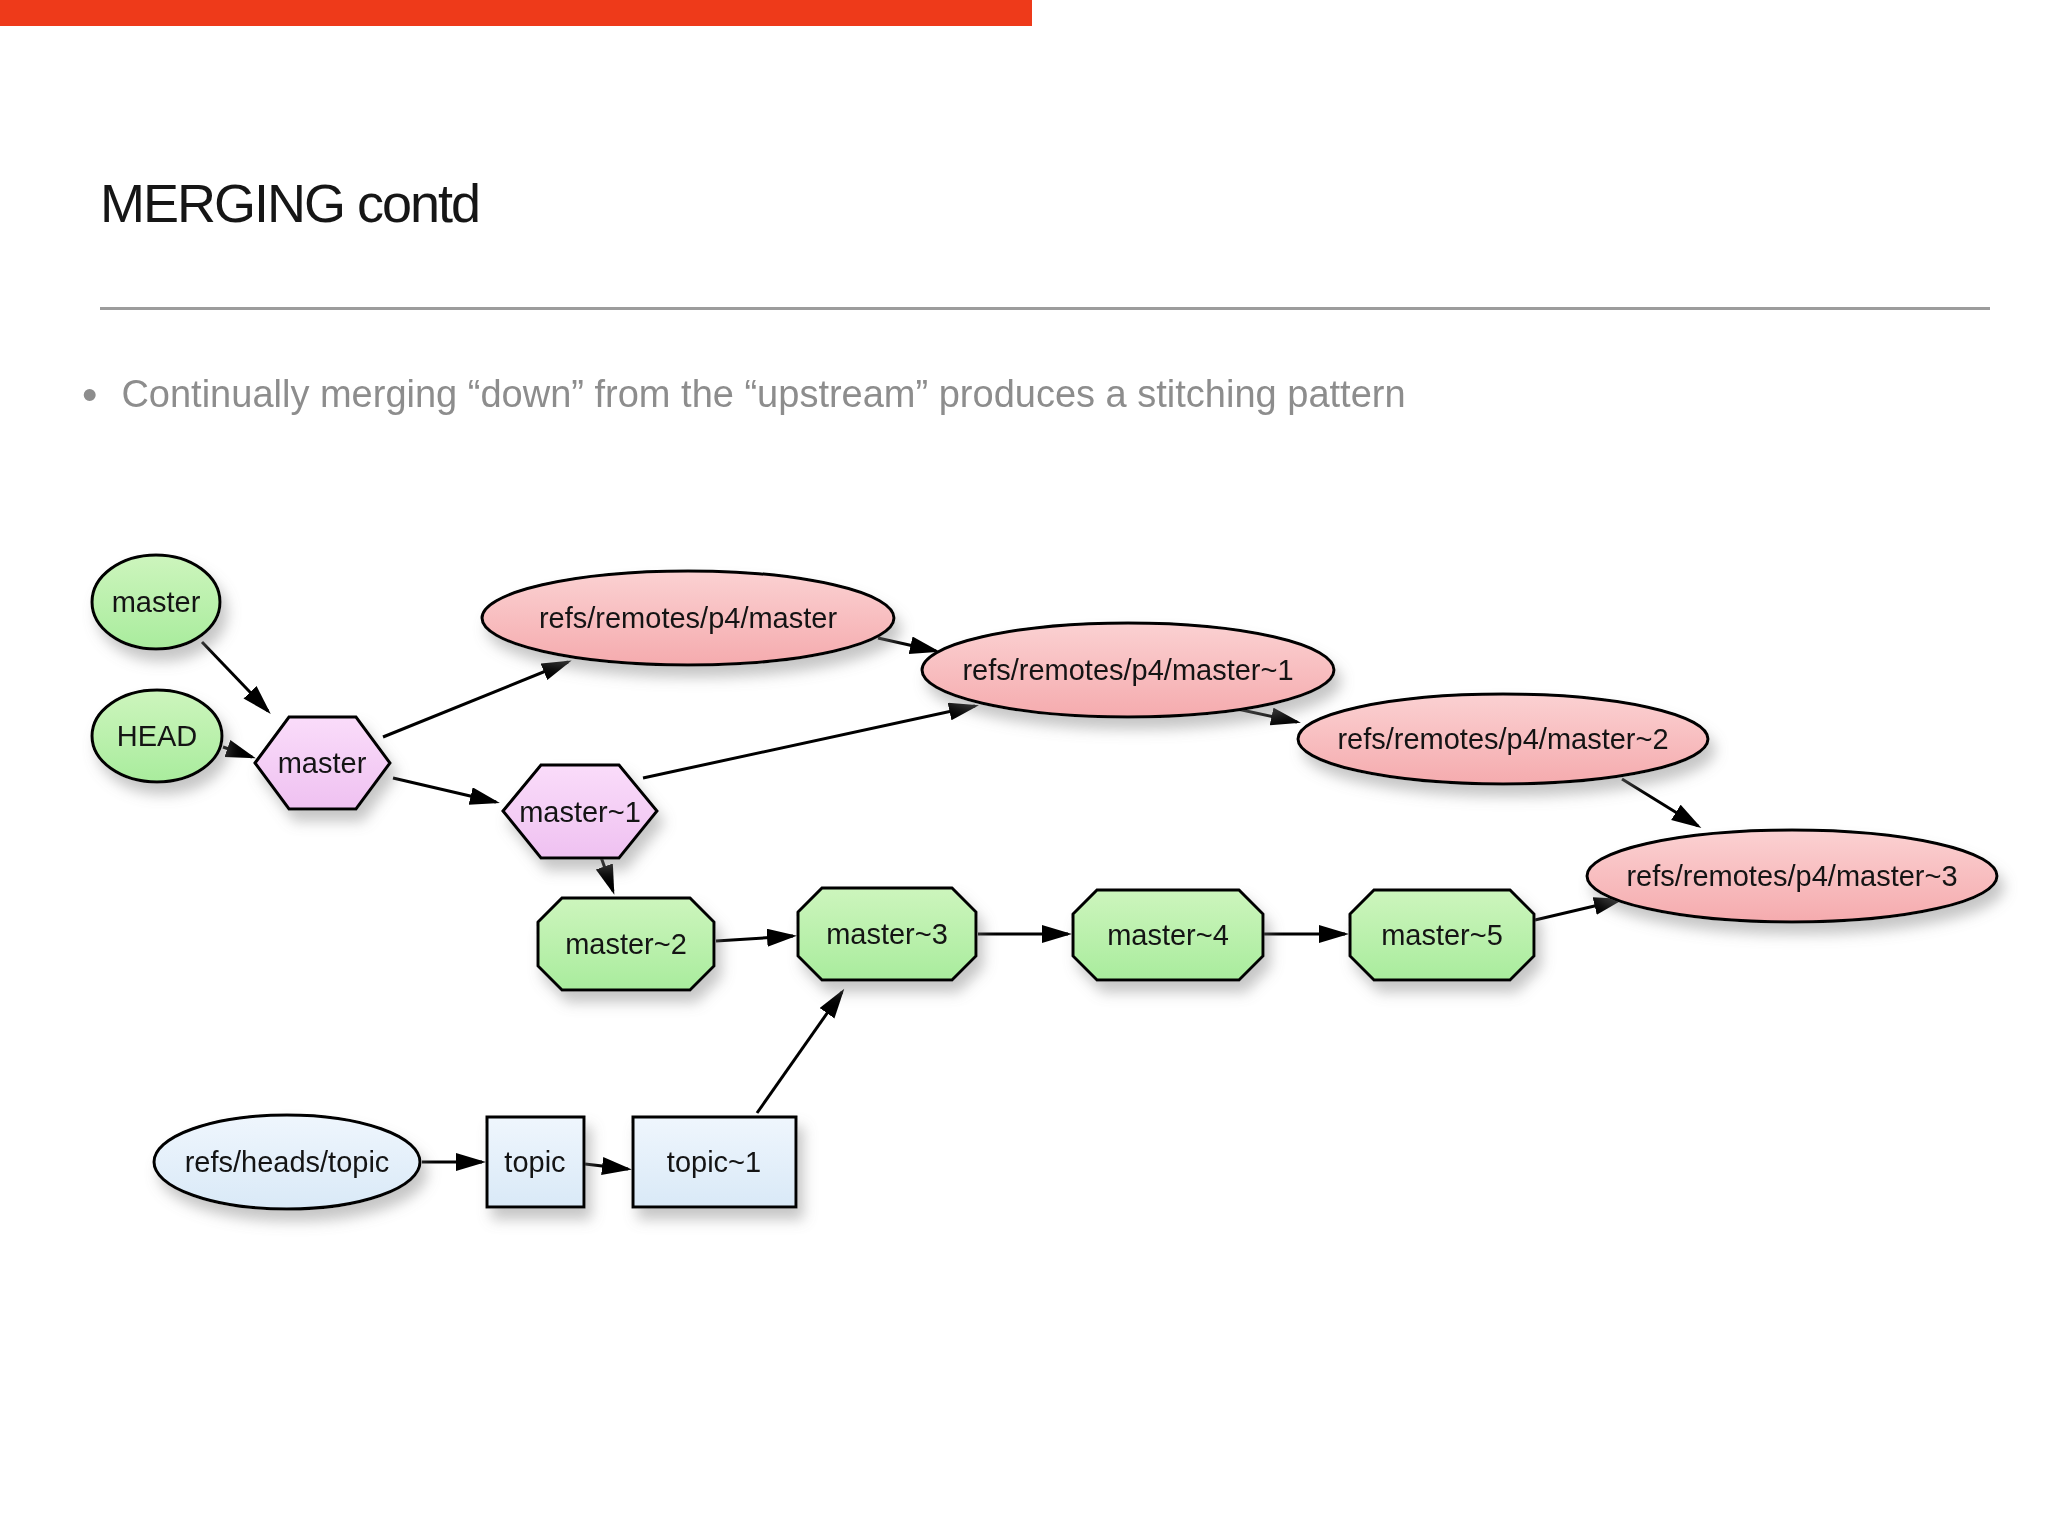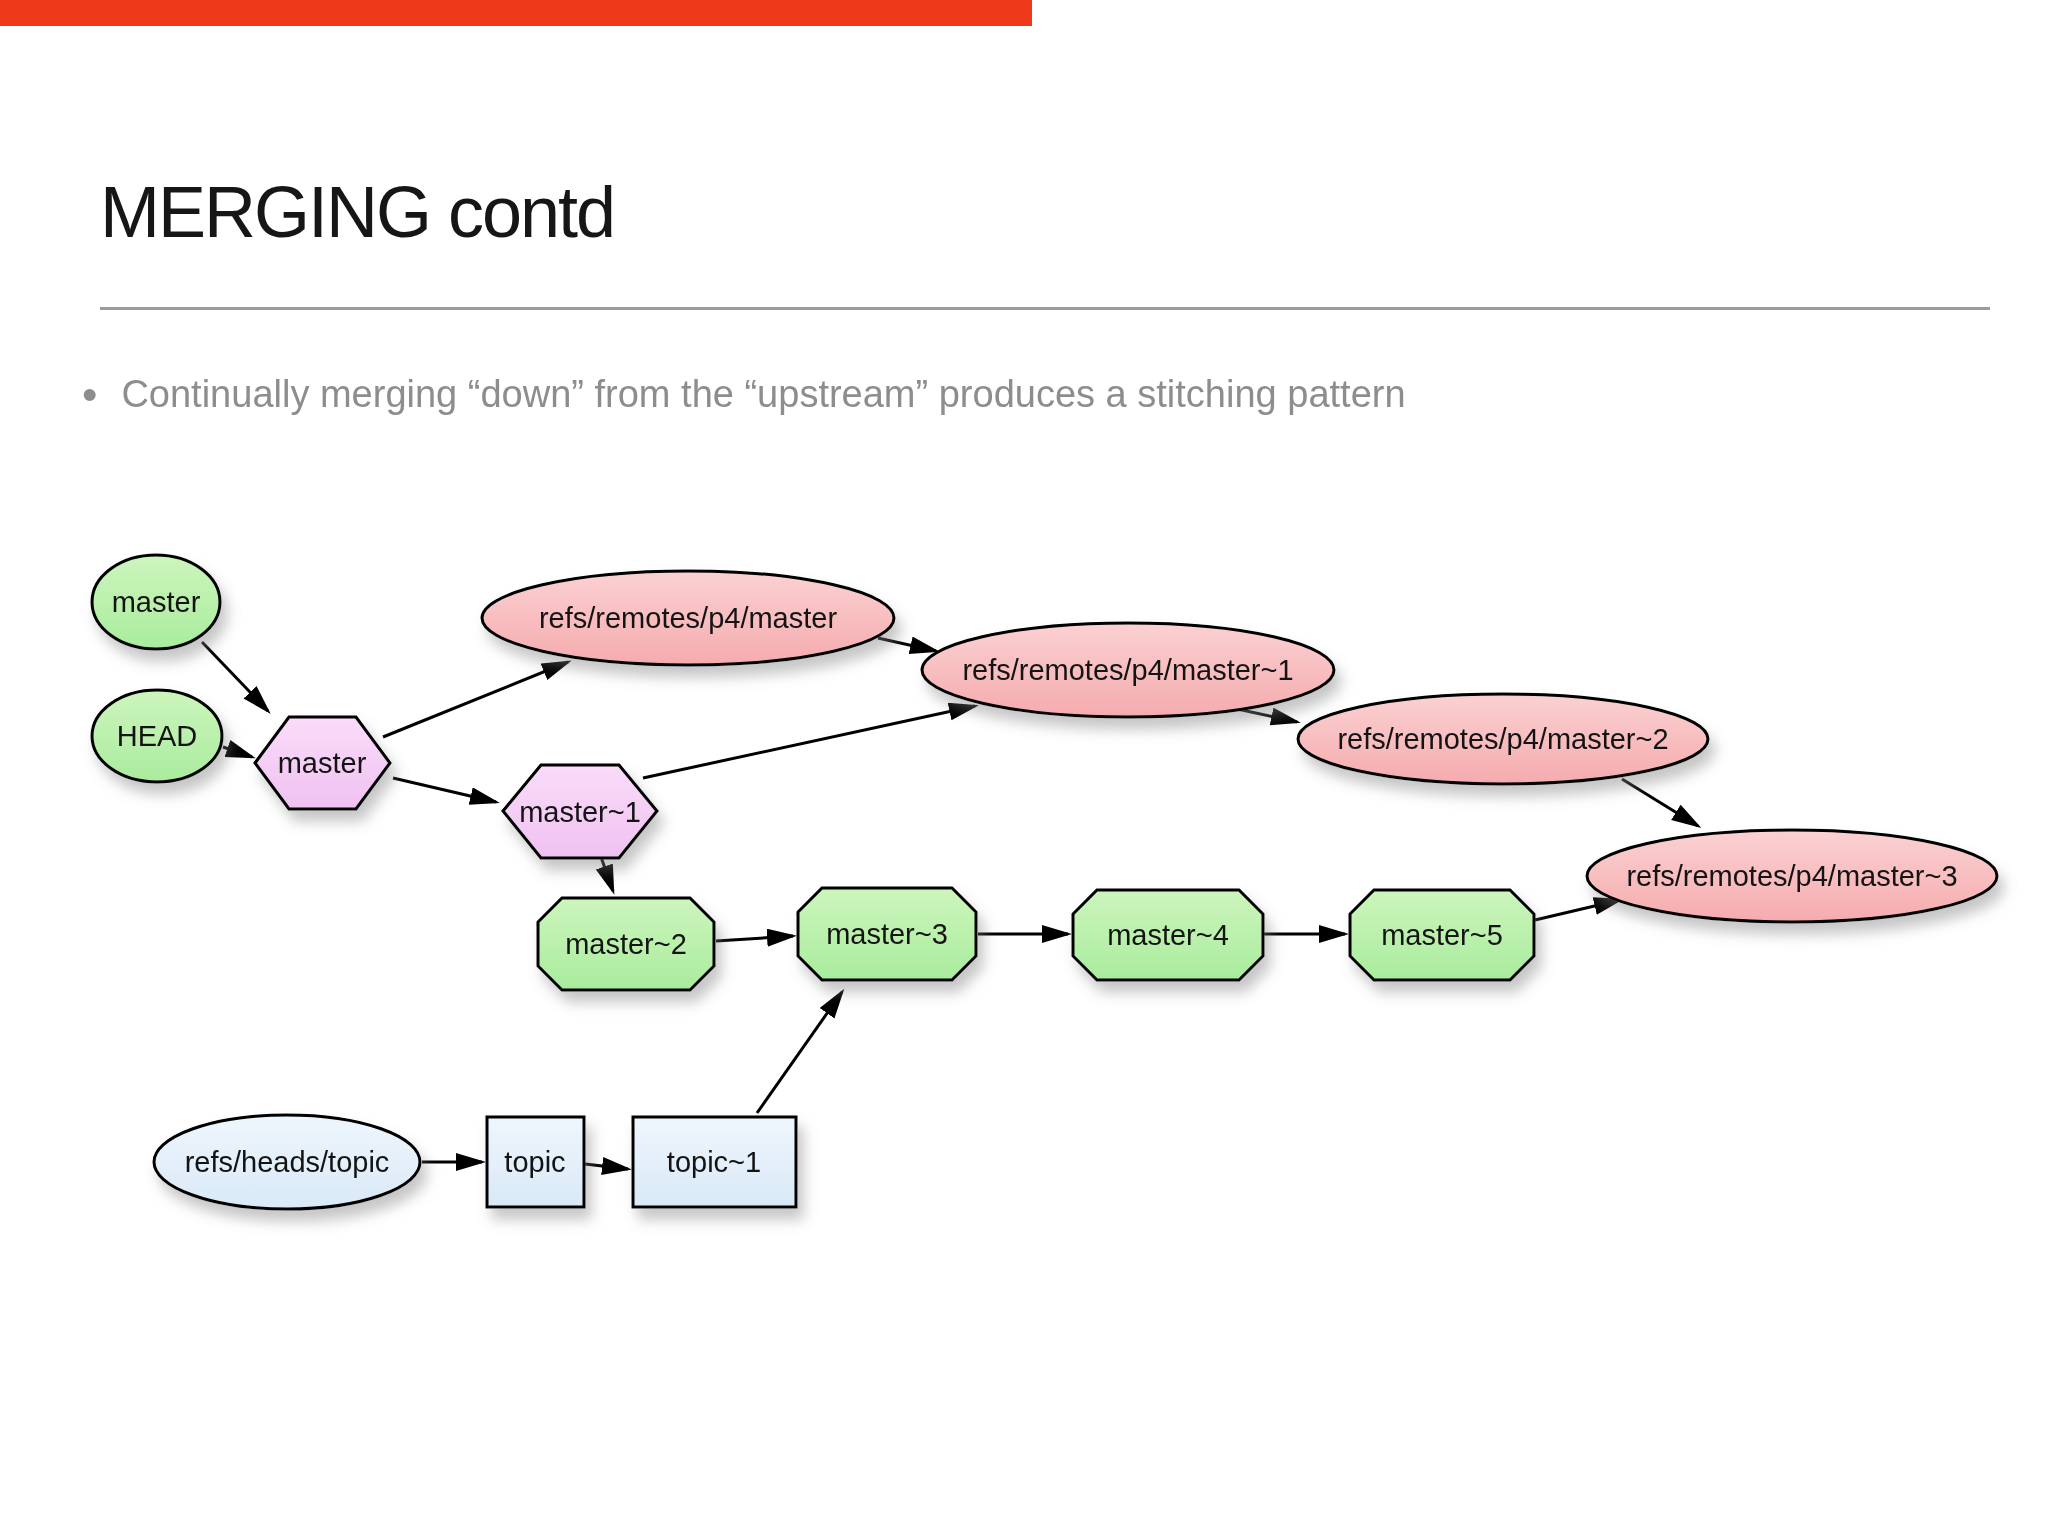--- a/index.html
+++ b/index.html
@@ -4,21 +4,21 @@
 <style>
   html,body{margin:0;padding:0;}
   body{
     width:2048px;height:1536px;position:relative;background:#ffffff;
     font-family:"Liberation Sans",sans-serif;overflow:hidden;
   }
   .progress-bar{
     position:absolute;left:0;top:0;height:26px;width:1032px;background:#ee3a1a;
   }
   .slide-title{
-    position:absolute;left:100px;top:176px;font-size:72px;letter-spacing:-2px;
+    position:absolute;left:100px;top:176px;font-size:54px;letter-spacing:-2px;
     color:#161616;font-weight:400;white-space:nowrap;line-height:1;
   }
   .title-divider{
     position:absolute;left:100px;top:307px;width:1890px;height:3px;background:#9c9c9c;
   }
   .bullet-row{
     position:absolute;left:82px;top:372px;display:flex;align-items:flex-start;
     color:#8d8d8d;font-size:38px;line-height:1.2;white-space:nowrap;
   }
   .bullet-glyph{font-size:44px;margin-right:24px;line-height:1.05;}

